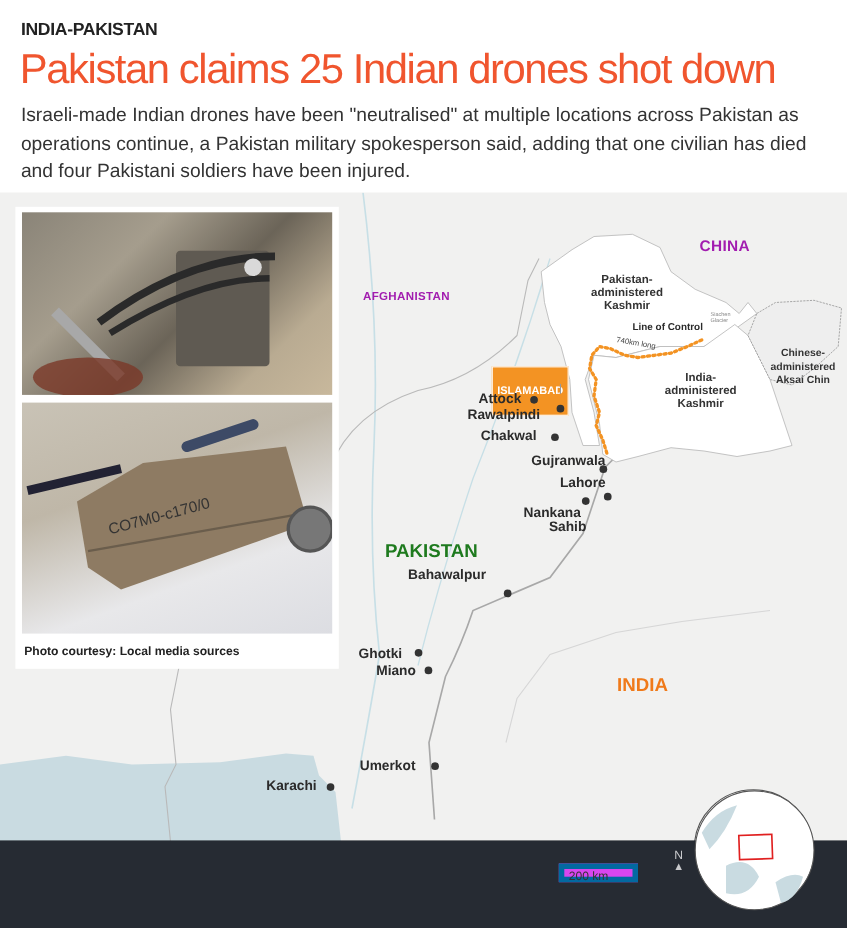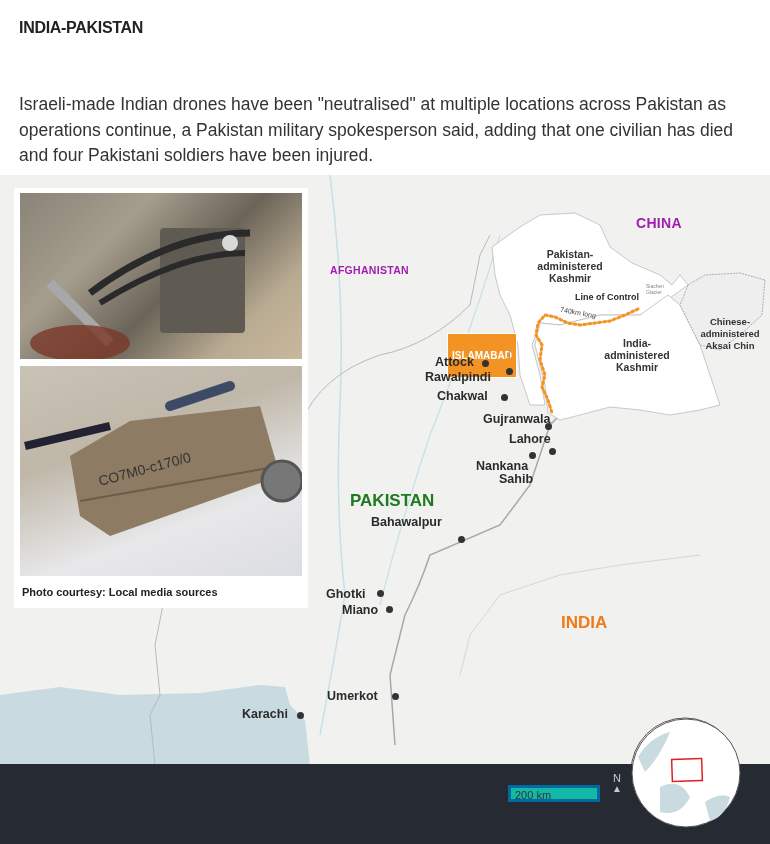--- a/index.html
+++ b/index.html
@@ -15,28 +15,29 @@
   .photo { position: absolute; left: 6px; width: 282px; overflow: hidden; }
   .photo1 { top: 5px; height: 166px; background: linear-gradient(135deg,#8a8478 0%,#a59d8d 30%,#6b6458 55%,#b9ab92 80%,#c8b89c 100%); }
   .photo2 { top: 178px; height: 210px; background: linear-gradient(160deg,#c9c3b6 0%,#bfb7a8 35%,#e8e8ea 70%,#dcdde2 100%); }
   .caption { position: absolute; left: 8px; top: 398px; font-size: 11px; font-weight: bold; color: #222; }
   .lbl { position: absolute; font-weight: bold; white-space: nowrap; color: #2b2b2b; }
   .city { font-size: 12.5px; }
   .dot { position: absolute; width: 7px; height: 7px; border-radius: 50%; background: #333; }
   .country { font-size: 13px; color: #a21caf; letter-spacing: 0.3px; }
   .region { font-size: 10.5px; text-align: center; line-height: 12px; color: #333; }
   .islamabad { position: absolute; left: 447px; top: 158px; background: #f39323; color: #fff; font-size: 10px; font-weight: bold; padding: 16px 4px; border: 1px solid #fff; }
-  .scale { position: absolute; left: 508px; top: 21px; width: 92px; height: 17px; background: #14b8a6; border: 3px solid #0369a1; color: #333; font-size: 11px; padding-left: 4px; line-height: 15px; }
+  .scale { position: absolute; left: 508px; top: 21px; width: 72px; height: 17px; background: #d946ef; border: 5px solid #0369a1; color: #333; font-size: 11px; padding-left: 4px; line-height: 15px; }
   .north { position: absolute; left: 611px; top: 8px; color: #c8c9cc; font-size: 11px; text-align: center; width: 12px; }
 </style>
 </head>
 <body>
 
 <div class="header">
   <div class="kicker">INDIA-PAKISTAN</div>
+  <div class="title">Pakistan claims 25 Indian drones shot down</div>
   <div class="dek">Israeli-made Indian drones have been "neutralised" at multiple locations across Pakistan as operations continue, a Pakistan military spokesperson said, adding that one civilian has died and four Pakistani soldiers have been injured.</div>
 </div>
 
 <div class="map">
   <svg class="base" width="770" height="590" viewBox="0 0 770 590">
 
     <path d="M0 520 L60 512 L120 520 L200 518 L260 510 L285 512 L290 530 L305 545 L310 590 L0 590 Z" fill="#c9dbe1"></path>
 
     <path d="M330 0 Q345 120 340 230 Q335 330 345 420 Q335 480 320 560" stroke="#c7dfe6" stroke-width="1.5" fill="none"></path>
     <path d="M500 60 Q470 160 430 260 Q400 350 380 430" stroke="#c7dfe6" stroke-width="1.2" fill="none"></path>

